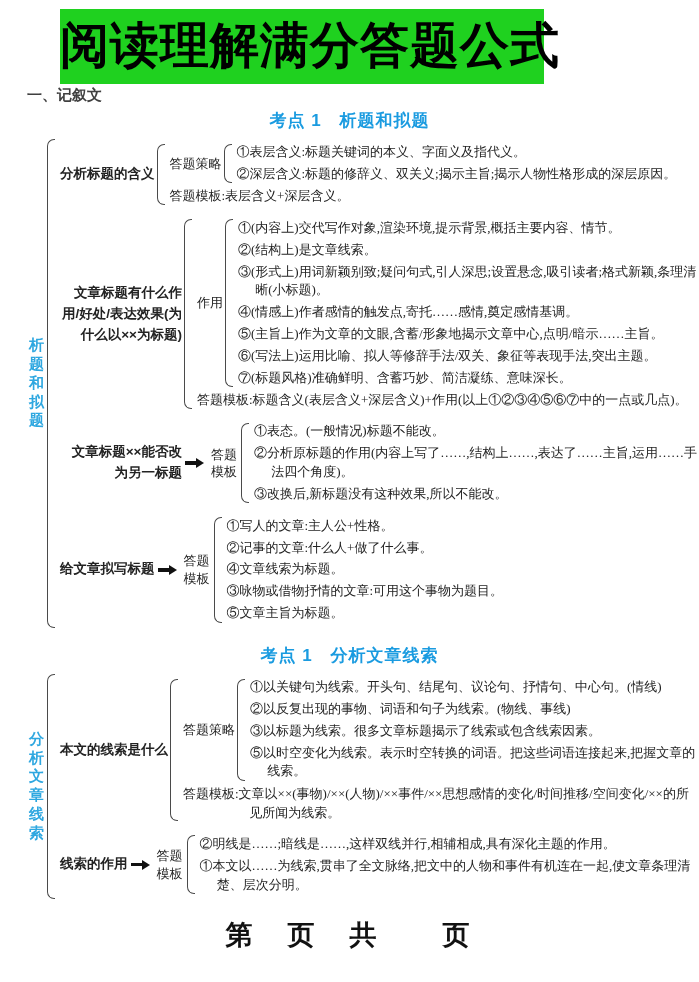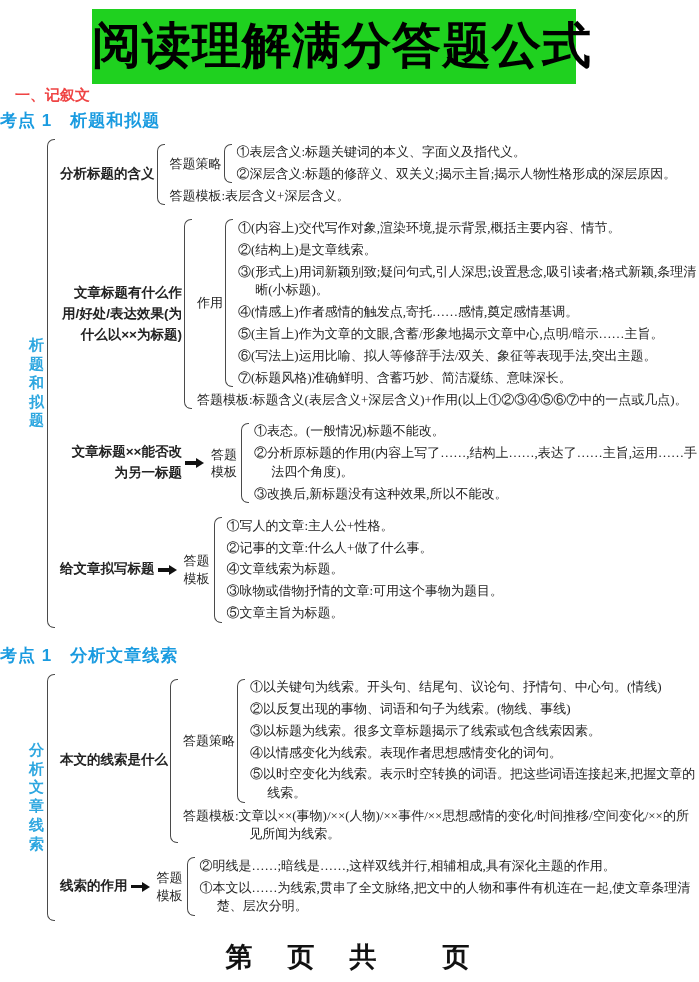--- a/index.html
+++ b/index.html
@@ -6,45 +6,45 @@
   html, body { margin: 0; padding: 0; }
   body {
     width: 699px; height: 982px;
     background: #ffffff;
     color: #232323;
     font-family: "Liberation Serif", serif;
     overflow: hidden;
   }
   
   .banner {
-    margin: 9px 0 0 92px;
+    margin: 9px 0 0 60px;
     width: 484px;
     background: #1fd11f;
     text-align: left;
     padding: 7px 0 9px 0;
   }
   .banner-title {
     font-family: "Liberation Sans", sans-serif;
     font-weight: 900;
     font-size: 49px;
     line-height: 1.2;
     color: #000;
     letter-spacing: 1px;
     white-space: nowrap;
   }
   
   .section-label {
-    margin: 2px 0 0 15px;
-    color: #ef4444;
+    margin: 2px 0 0 27px;
+    color: #404040;
     font-family: Liberation Sans, sans-serif;
     font-weight: bold;
     font-size: 15px;
   }
   .kaodian-heading {
-    text-align: left;
+    text-align: center;
     color: #1a9be0;
     font-family: "Liberation Sans", sans-serif;
     font-weight: bold;
     font-size: 17px;
     margin: 4px 0 5px 0;
     letter-spacing: 1px;
   }
   .kaodian-heading.second { margin-top: 14px; }
   
   .tree { margin-left: 28px; }
@@ -230,21 +230,20 @@
         <div class="blabel">本文的线索是什么</div>
         <div class="brace"></div>
         <div class="col">
           <div class="row">
             <div class="plain-label">答题策略</div>
             <div class="brace"></div>
             <div class="items col">
               <p>①以关键句为线索。开头句、结尾句、议论句、抒情句、中心句。(情线)</p>
               <p>②以反复出现的事物、词语和句子为线索。(物线、事线)</p>
               <p>③以标题为线索。很多文章标题揭示了线索或包含线索因素。</p>
-              <p>④以情感变化为线索。表现作者思想感情变化的词句。</p>
               <p>⑤以时空变化为线索。表示时空转换的词语。把这些词语连接起来,把握文章的线索。</p>
             </div>
           </div>
           <p class="tpl">答题模板:文章以××(事物)/××(人物)/××事件/××思想感情的变化/时间推移/空间变化/××的所见所闻为线索。</p>
         </div>
       </div>
 
       <div class="row branch">
         <div class="blabel">线索的作用</div>
         <div class="arrow">

